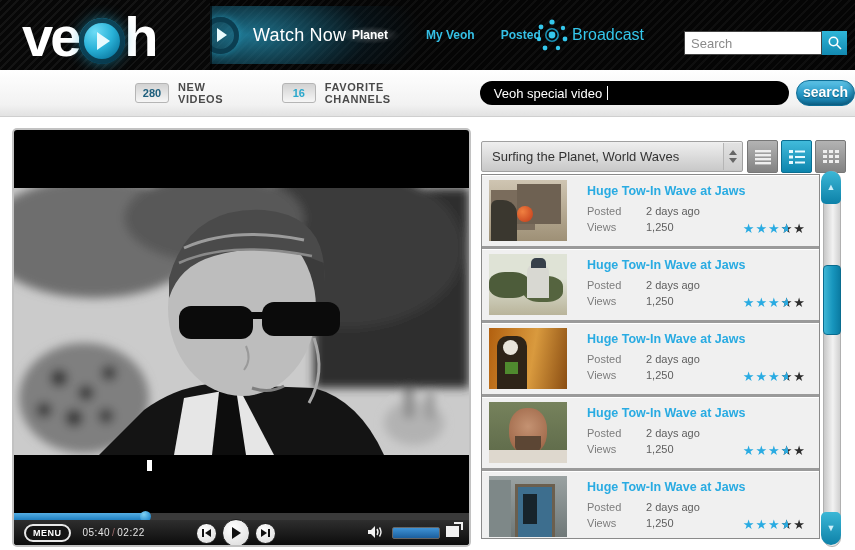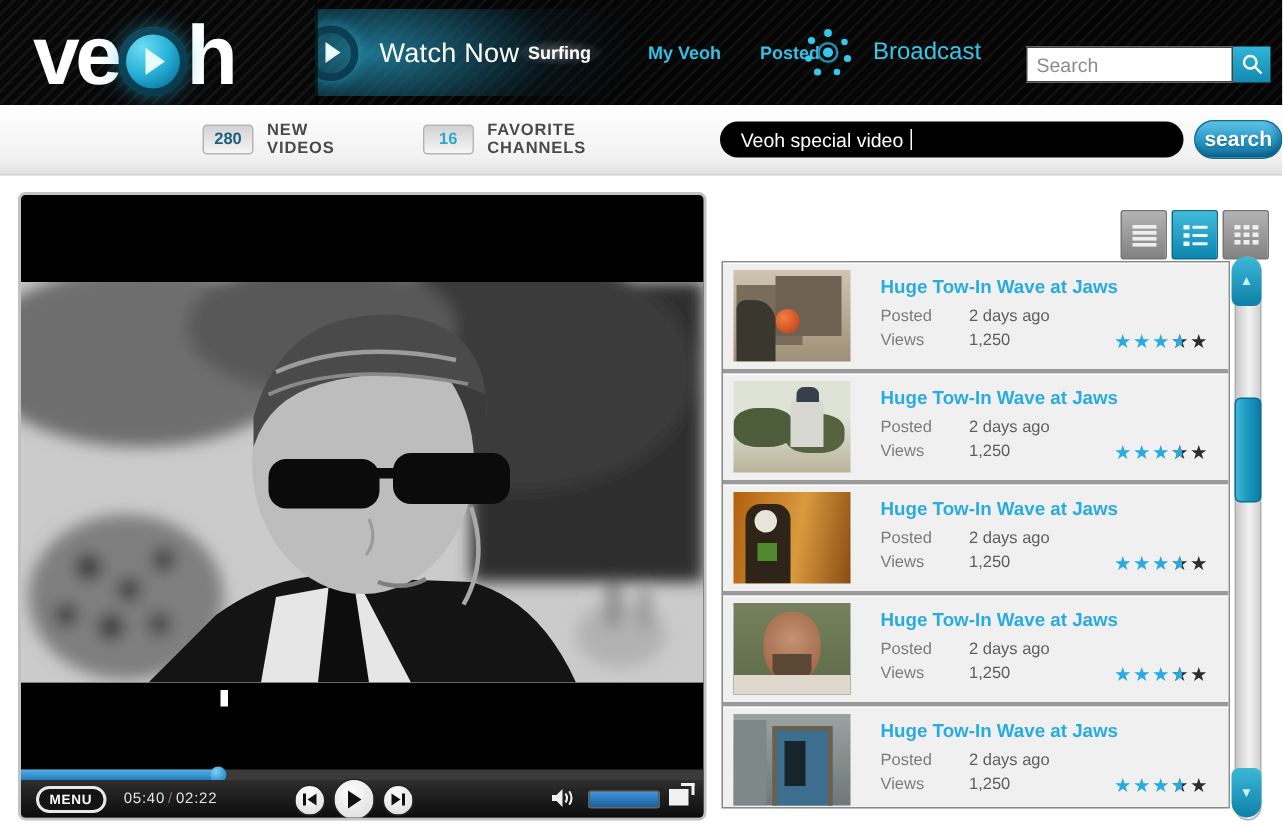--- a/index.html
+++ b/index.html
@@ -28,21 +28,21 @@
     box-shadow:0 0 10px rgba(41,178,216,.6),inset 0 0 0 5px rgba(10,59,78,.9);}
   .wn-circle .tri{position:absolute;left:15px;top:11px;width:0;height:0;
     border-left:10px solid #eafbfe;border-top:7px solid transparent;border-bottom:7px solid transparent;}
   .wn-label{color:#fff;font-size:18px;margin-left:14px;letter-spacing:.2px;}
   .nav{position:absolute;left:340px;top:0;height:70px;display:flex;align-items:center;gap:26px;}
   .nav-item{font-size:12px;font-weight:bold;cursor:pointer;}
   .nav-item.white{color:#fff;padding:4px 12px;border-radius:10px;
     background:radial-gradient(ellipse 40px 12px at 50% 50%,rgba(255,255,255,.28),rgba(255,255,255,0) 75%);}
   .nav-item.cyan{color:#35c0e6;}
   .broadcast{position:absolute;left:532px;top:0;height:70px;display:flex;align-items:center;cursor:pointer;}
-  .broadcast-label{color:#35c7ec;font-size:16px;margin-left:10px;}
+  .broadcast-label{color:#35c7ec;font-size:16px;}
   .hsearch{position:absolute;left:684px;top:31px;display:flex;}
   .hsearch input{width:124px;height:22px;border:1px solid #444;background:#fff;color:#333;
     font-size:13px;padding:0 6px;font-family:"Liberation Sans",sans-serif;outline:none;}
   .hsearch input::placeholder{color:#8a8a8a;}
   .hsearch-btn{width:25px;height:24px;background:linear-gradient(#2fb6d8,#1389b0);border:0;cursor:pointer;
     display:flex;align-items:center;justify-content:center;padding:0;}
 
   
   .subheader{position:absolute;left:0;top:70px;width:855px;height:46px;
     background:linear-gradient(#ffffff,#f2f2f2 75%,#e2e2e2);border-bottom:1px solid #cfcfcf;
@@ -158,21 +158,21 @@
 <div class="page">
 
   <div class="header">
     <div class="watchnow">
       <div class="wn-circle">
           <div class="tri"></div>
         </div>
       <div class="wn-label">Watch Now</div>
     </div>
     <div class="nav">
-      <span class="nav-item white">Surfing</span>
+      <span class="nav-item white">Planet</span>
       <span class="nav-item cyan">My Veoh</span>
       <span class="nav-item cyan">Posted</span>
     </div>
     <div class="broadcast">
       <svg width="40" height="40" viewBox="0 0 40 40">
         <circle cx="20" cy="20" r="3.4" fill="#35c7ec"></circle>
         <circle cx="20" cy="20" r="6.2" fill="none" stroke="#1b90b4" stroke-width="1.6"></circle>
         <circle cx="20" cy="7" r="2.6" fill="#35c7ec"></circle>
         <circle cx="31" cy="13" r="2.2" fill="#35c7ec"></circle>
         <circle cx="33" cy="24" r="2.4" fill="#35c7ec"></circle>
@@ -289,20 +289,27 @@
           <path d="M1 5 L4 5 L8 1 L8 13 L4 9 L1 9 Z" fill="#f0f0f0"></path>
           <path d="M10 4 Q12 7 10 10" stroke="#f0f0f0" stroke-width="1.4" fill="none"></path>
           <path d="M12.5 2.5 Q15.5 7 12.5 11.5" stroke="#f0f0f0" stroke-width="1.4" fill="none"></path>
         </svg>
       </div>
       <div class="vol-bar"></div>
       <div class="fs-icon"></div>
     </div>
   </div>
 
+  <div class="panel-titlebar">
+    <span class="panel-title">Surfing the Planet, World Waves</span>
+    <span class="spinner">
+      <span class="spin-up"></span>
+      <span class="spin-dn"></span>
+    </span>
+  </div>
   <div class="toggles">
     <div class="toggle">
       <svg width="18" height="16" viewBox="0 0 18 16">
         <rect x="1" y="1" width="16" height="2.4" fill="#eee"></rect>
           <rect x="1" y="5" width="16" height="2.4" fill="#eee"></rect>
         <rect x="1" y="9" width="16" height="2.4" fill="#eee"></rect>
           <rect x="1" y="13" width="16" height="2.4" fill="#eee"></rect>
       </svg>
     </div>
     <div class="toggle active">

